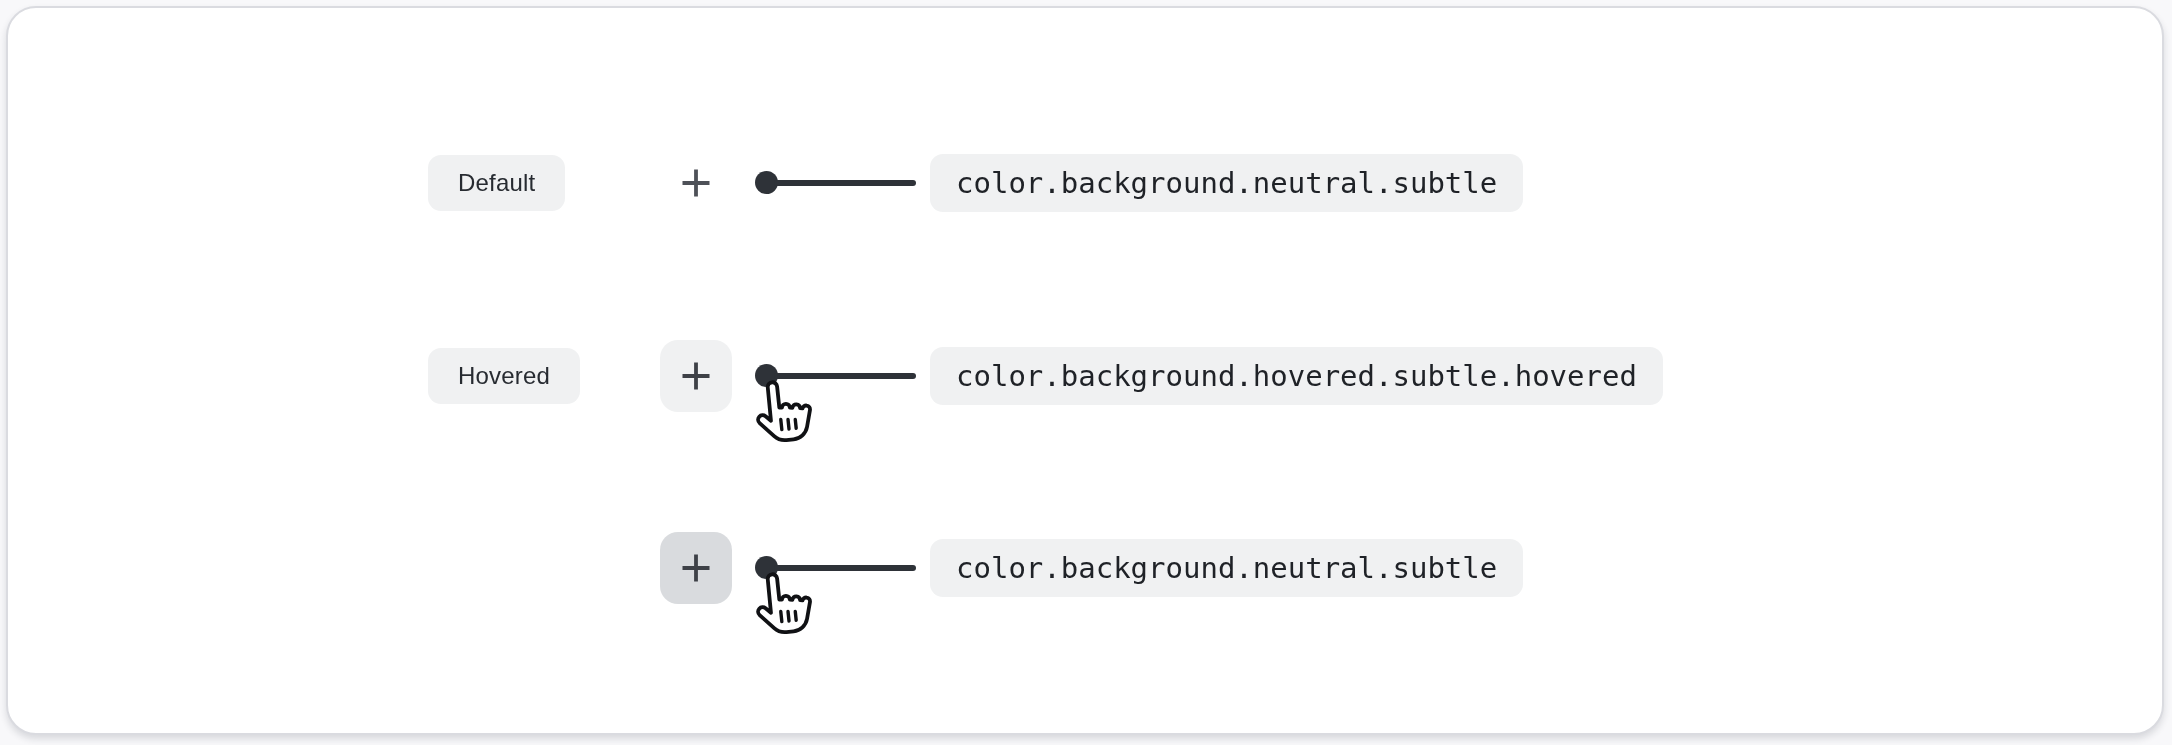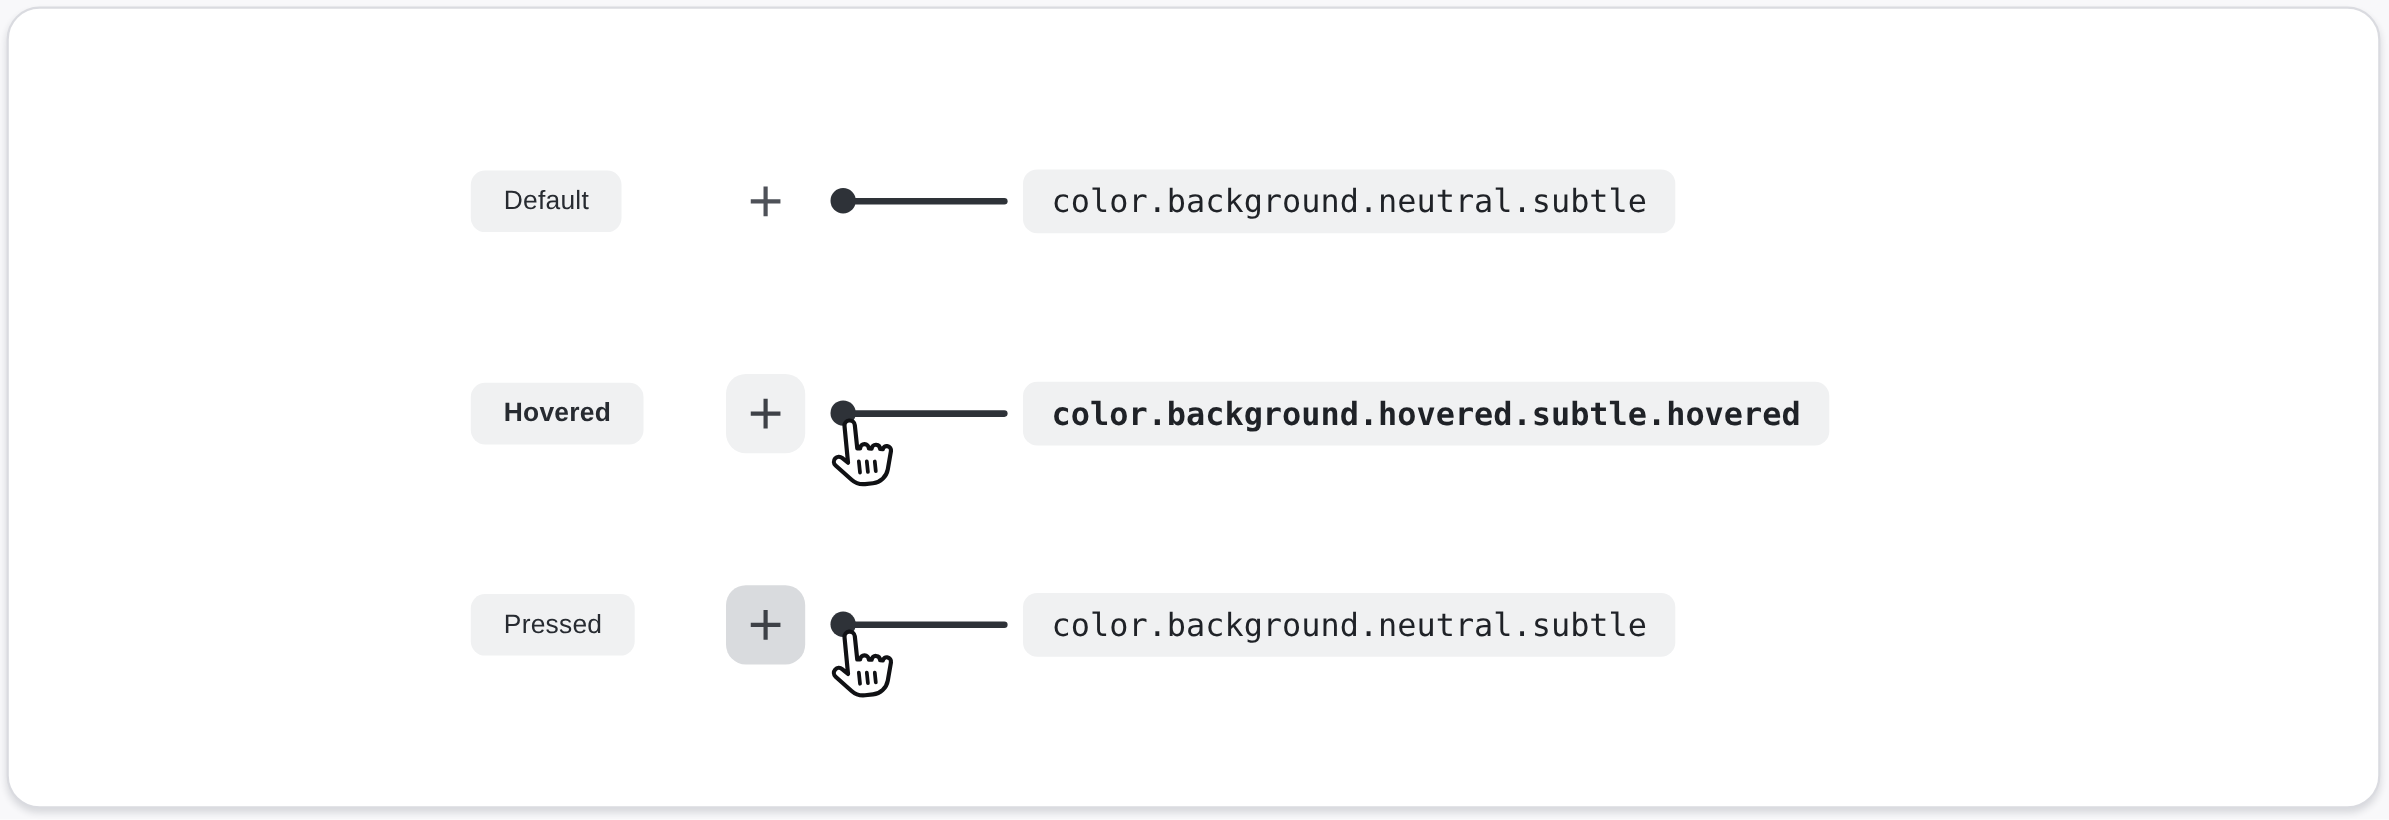--- a/index.html
+++ b/index.html
@@ -12,21 +12,21 @@
   .card{
     position:absolute;left:6px;top:6px;width:2158px;height:729px;
     background:#ffffff;
     border:2px solid #dadbe0;
     border-radius:30px;
     box-shadow:0 4px 7px rgba(30,34,48,.14);
     box-sizing:border-box;
   }
   .row{position:absolute;left:0;right:0;height:72px;}
   .row.r0{top:139px;}
-  .row.r1{top:332px;font-weight:bold;}
+  .row.r1{top:332px;}
   .row.r2{top:524px;}
 
   .state-pill{
     position:absolute;left:420px;top:8px;height:56px;line-height:56px;
     padding:0 30px;border-radius:13px;background:#f0f1f2;
     font-size:24px;color:#272b31;letter-spacing:.2px;white-space:nowrap;
   }
   .plus-btn{
     position:absolute;left:652px;top:0;width:72px;height:72px;
     border:none;padding:0;background:transparent;border-radius:18px;
@@ -87,21 +87,20 @@
     <div class="token-pill">color.background.hovered.subtle.hovered</div>
     <div class="cursor">
       <svg viewBox="0 0 30 34">
         <path d="M9.8 3.1c0-1.3 1.05-2.35 2.35-2.35s2.35 1.05 2.35 2.35v10.6l1.3.15c.15-1.05 1.1-1.8 2.2-1.65 1.05.15 1.8 1.05 1.75 2.1l1.25.2c.2-1 1.15-1.7 2.2-1.5 1 .2 1.65 1.1 1.6 2.1l1.2.25c.3-.95 1.3-1.5 2.25-1.2 1.05.3 1.65 1.4 1.35 2.45l-2.3 8.1c-.95 3.3-3.95 5.55-7.35 5.55h-3.6c-2.25 0-4.4-.95-5.9-2.6l-6.55-7.2c-.85-.95-.8-2.4.15-3.25.9-.8 2.3-.75 3.15.1l2.45 2.5Z" fill="#ffffff" stroke="#101114" stroke-width="1.9" stroke-linejoin="round"></path>
         <path d="M14.6 19.7v5.1 M18.2 20.1v4.8 M21.8 20.5v4.4" fill="none" stroke="#101114" stroke-width="1.7" stroke-linecap="round"></path>
       </svg>
     </div>
   </div>
 
   <div class="row r2">
-    <div class="state-pill">Pressed</div>
     <button class="plus-btn pressed">
       <svg width="34" height="34" viewBox="0 0 34 34">
         <path class="stroke" d="M17 3.5 V30.5 M3.5 17 H30.5" fill="none"></path>
       </svg>
     </button>
     <div class="connector">
       <span class="dot"></span>
       <span class="line"></span>
     </div>
     <div class="token-pill">color.background.neutral.subtle</div>

